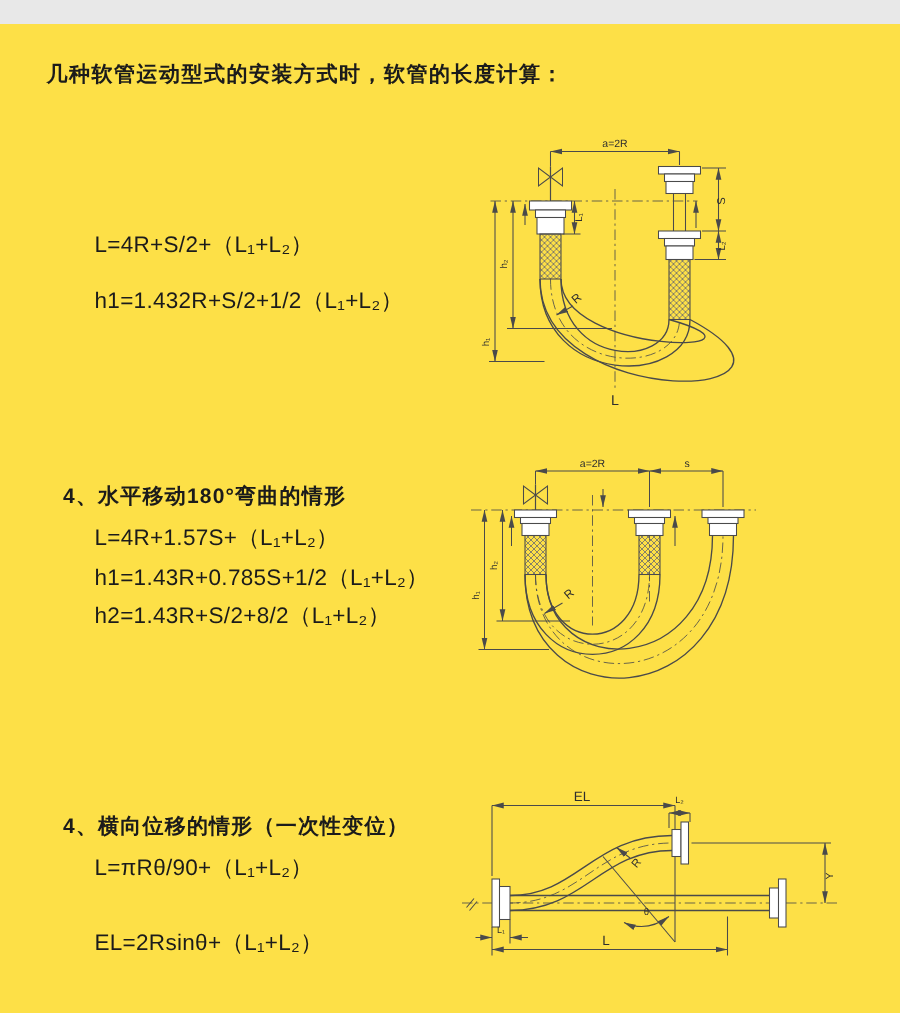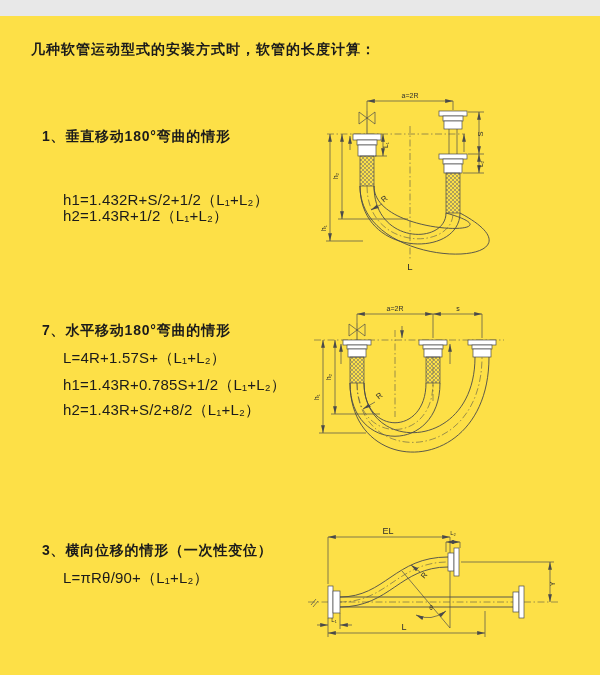--- a/index.html
+++ b/index.html
@@ -17,31 +17,31 @@
   svg text{font-family:"Liberation Sans","DejaVu Sans",sans-serif;fill:#2e2e2e;stroke:none;}
   svg .lines{stroke:#4a4a4a;fill:none;}
 </style>
 </head>
 <body>
 
 <div class="page">
 
   <div class="t title" style="left:31px;top:25px">几种软管运动型式的安装方式时，软管的长度计算：</div>
 
-  <div class="t h" style="left:42px;top:112px">1、垂直移动180°弯曲的情形</div>
+  <div class="t f" style="left:63px;top:138px">L=4R+S/2+（L₁+L₂）</div>
   <div class="t f" style="left:63px;top:175px">h1=1.432R+S/2+1/2（L₁+L₂）</div>
-  <div class="t f" style="left:63px;top:191px">h2=1.43R+1/2（L₁+L₂）</div>
-
-  <div class="t h" style="left:42px;top:306px">7、水平移动180°弯曲的情形</div>
+
+  <div class="t h" style="left:42px;top:306px">4、水平移动180°弯曲的情形</div>
   <div class="t f" style="left:63px;top:333px">L=4R+1.57S+（L₁+L₂）</div>
   <div class="t f" style="left:63px;top:360px">h1=1.43R+0.785S+1/2（L₁+L₂）</div>
   <div class="t f" style="left:63px;top:385px">h2=1.43R+S/2+8/2（L₁+L₂）</div>
 
-  <div class="t h" style="left:42px;top:526px">3、横向位移的情形（一次性变位）</div>
+  <div class="t h" style="left:42px;top:526px">4、横向位移的情形（一次性变位）</div>
   <div class="t f" style="left:63px;top:553px">L=πRθ/90+（L₁+L₂）</div>
+  <div class="t f" style="left:63px;top:603px">EL=2Rsinθ+（L₁+L₂）</div>
 
   <svg class="diag" style="left:313px;top:72px" width="260" height="190" viewBox="0 0 260 190">
     <defs>
       <marker id="ar1" viewBox="0 0 10 10" refX="9.8" refY="5" markerWidth="8" markerHeight="8" orient="auto-start-reverse" markerUnits="userSpaceOnUse">
         <path d="M0,2.6L10,5L0,7.4Z" fill="#4a4a4a"></path>
       </marker>
       <pattern id="hx1" width="4" height="4" patternUnits="userSpaceOnUse">
         <path d="M0,0L4,4M4,0L0,4" stroke="#6d6d6d" stroke-width="0.55"></path>
       </pattern>
     </defs>

